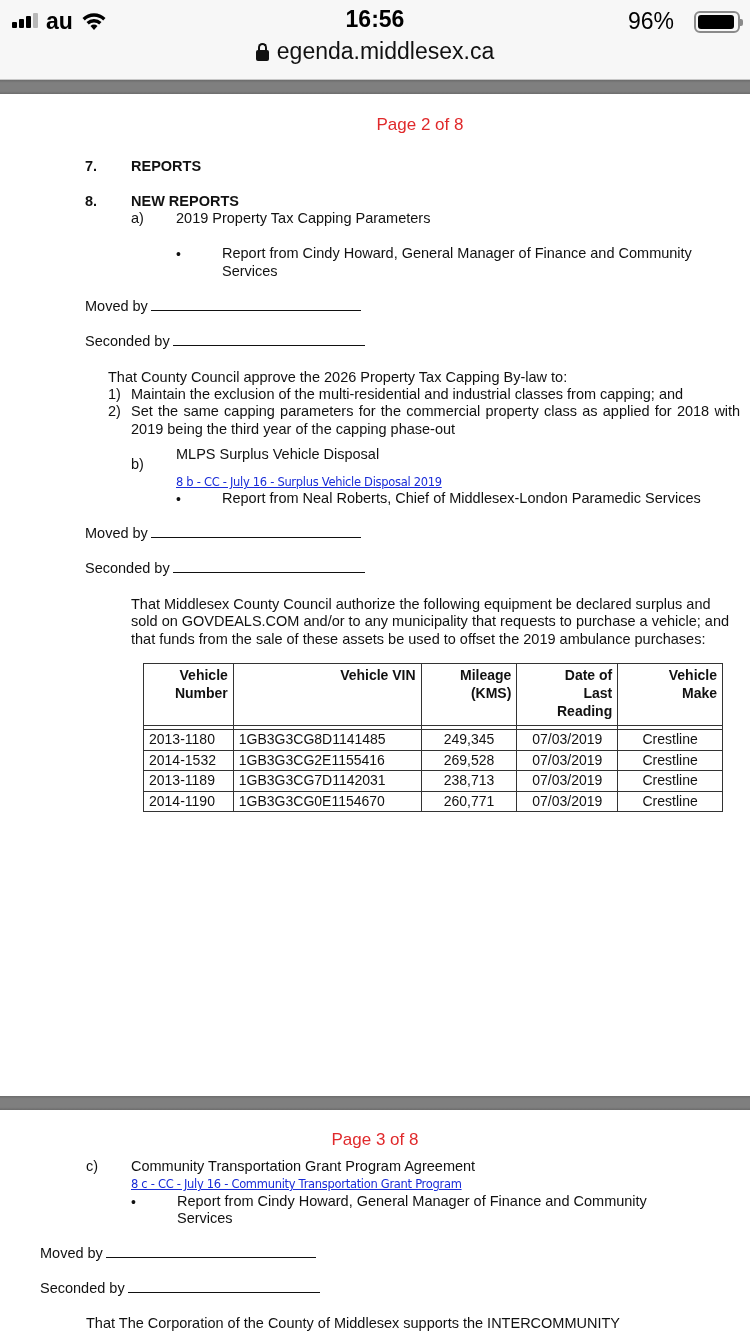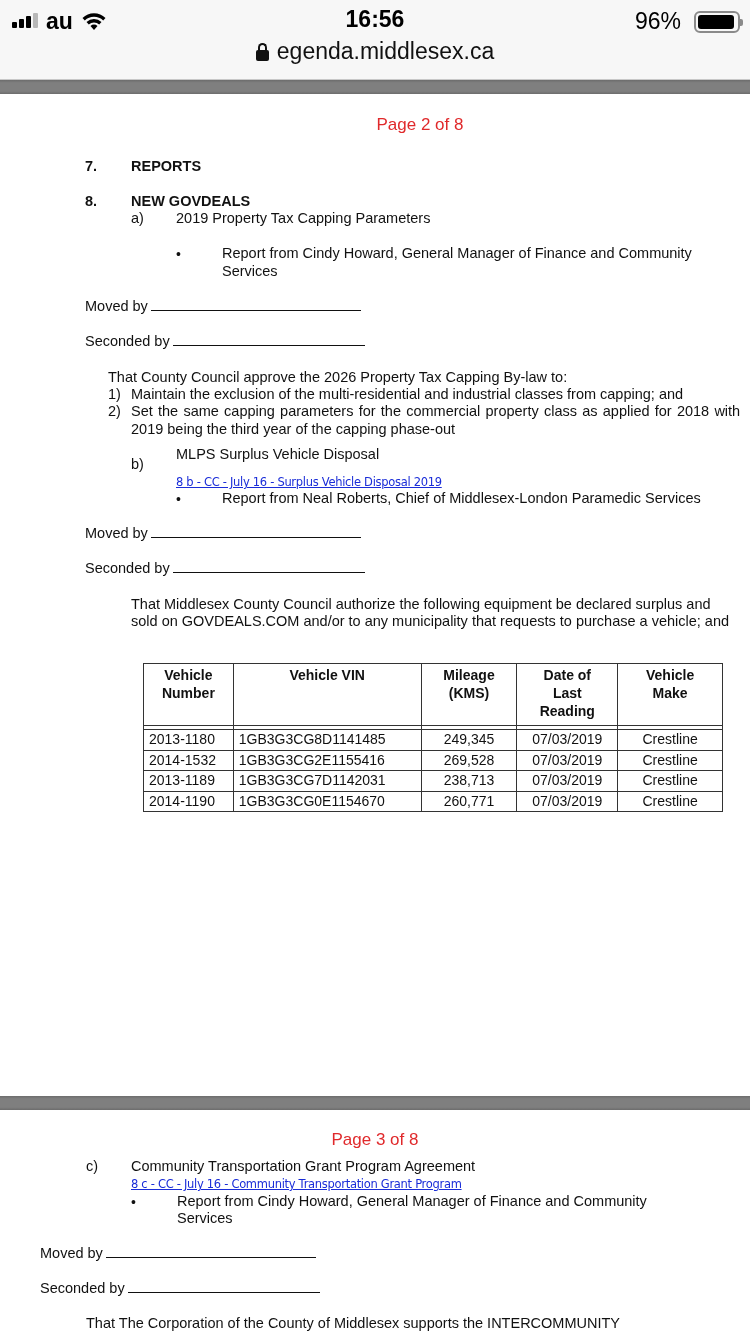--- a/index.html
+++ b/index.html
@@ -8,21 +8,21 @@
 
   
   .topbar { position: absolute; left: 0; top: 0; width: 750px; height: 80px; background: #f7f7f7; border-bottom: 1px solid #c8c8c8; }
   .status-left { position: absolute; left: 12px; top: 8px; height: 26px; display: flex; align-items: center; gap: 8px; font-weight: bold; }
   .signal { display: flex; align-items: flex-end; gap: 2px; height: 14px; }
   .signal span { display: block; width: 5px; background: #000; border-radius: 1px; }
   .signal span.dim { background: #b8b8b8; }
   .carrier { font-size: 23px; color: #000; }
   .wifi { width: 26px; height: 20px; }
   .clock { position: absolute; left: 0; right: 0; top: 6px; text-align: center; font-size: 23px; font-weight: bold; color: #000; }
-  .status-right { position: absolute; right: 10px; top: 8px; display: flex; align-items: center; gap: 13px; }
+  .status-right { position: absolute; right: 10px; top: 8px; display: flex; align-items: center; gap: 20px; }
   .battery-pct { font-size: 23px; color: #000; }
   .battery { position: relative; width: 46px; height: 22px; border: 2px solid #8a8a8a; border-radius: 6px; padding: 2px; }
   .battery .fill { height: 100%; background: #000; border-radius: 3px; }
   .battery::after { content: ""; position: absolute; right: -5px; top: 6px; width: 3px; height: 7px; background: #8a8a8a; border-radius: 0 2px 2px 0; }
   .url { position: absolute; left: 0; right: 0; top: 38px; text-align: center; font-size: 23px; color: #111; display: flex; justify-content: center; align-items: center; gap: 8px; }
   .lock { width: 13px; height: 18px; position: relative; display: inline-block; }
   .lock .shackle { position: absolute; left: 2px; top: 0; width: 9px; height: 9px; border: 2px solid #111; border-bottom: none; border-radius: 5px 5px 0 0; }
   .lock .body { position: absolute; left: 0; top: 7px; width: 13px; height: 11px; background: #111; border-radius: 2px; }
 
   .page-gap { position: absolute; left: 0; width: 750px; height: 14px; background: linear-gradient(#6c6c6c, #7f7f7f 20%, #7f7f7f 80%, #6c6c6c); }
@@ -30,21 +30,21 @@
   .doc { position: absolute; left: 0; width: 750px; font-size: 14.5px; line-height: 17px; }
   .abs { position: absolute; white-space: nowrap; }
   .page-label { color: #e0292b; font-size: 17px; left: 0; width: 750px; text-align: center; }
   .bold { font-weight: bold; }
   .link { color: #1a2dd8; text-decoration: underline; font-size: 11.5px; font-family: "DejaVu Sans", sans-serif; letter-spacing: -0.3px; }
   .bullet { font-size: 14px; }
   .blank { display: inline-block; border-bottom: 1px solid #111; height: 13px; vertical-align: baseline; margin-left: 3px; }
 
   table.veh { position: absolute; left: 143px; top: 663px; width: 580px; border-collapse: collapse; font-size: 14px; }
   table.veh th, table.veh td { border: 1.5px solid #333; }
-  table.veh th { font-weight: bold; text-align: center; vertical-align: top; padding: 2px 5px; line-height: 18px; height: 62px; }
+  table.veh th { font-weight: bold; text-align: right; vertical-align: top; padding: 2px 5px; line-height: 18px; height: 62px; }
   table.veh td { padding: 0 5px; height: 20.5px; line-height: 19px; }
   table.veh td.num { text-align: center; }
   table.veh td.c { text-align: center; }
   table.veh tr.gap td { height: 4px; padding: 0; border-top: none; border-bottom: none; }
 </style>
 </head>
 <body>
 
 <div class="topbar">
   <div class="status-left">
@@ -79,21 +79,21 @@
 
 <div class="page-gap" style="top:80px"></div>
 
 <div class="doc" style="top:94px; height:1286px;margin-left:45px;">
   <div class="abs page-label" style="top:22px">Page 2 of 8</div>
 
   <div class="abs bold" style="left:40px; top:64px">7.</div>
   <div class="abs bold" style="left:86px; top:64px">REPORTS</div>
 
   <div class="abs bold" style="left:40px; top:99px">8.</div>
-  <div class="abs bold" style="left:86px; top:99px">NEW GOVDEALS</div>
+  <div class="abs bold" style="left:86px; top:99px">NEW REPORTS</div>
 
   <div class="abs" style="left:86px; top:116px">a)</div>
   <div class="abs" style="left:131px; top:116px">2019 Property Tax Capping Parameters</div>
   <div class="abs bullet" style="left:131px; top:152px">•</div>
   <div class="abs" style="left:177px; top:151px">Report from Cindy Howard, General Manager of Finance and Community</div>
   <div class="abs" style="left:177px; top:169px">Services</div>
 
   <div class="abs" style="left:40px; top:204px"><span>Moved by</span><span class="blank" style="width:210px"></span></div>
   <div class="abs" style="left:40px; top:239px"><span>Seconded by</span><span class="blank" style="width:192px"></span></div>
 
@@ -108,20 +108,21 @@
   <div class="abs" style="left:131px; top:352px">MLPS Surplus Vehicle Disposal</div>
   <div class="abs link" style="left:131px; top:380px">8 b - CC - July 16 - Surplus Vehicle Disposal 2019</div>
   <div class="abs bullet" style="left:131px; top:397px">•</div>
   <div class="abs" style="left:177px; top:396px">Report from Neal Roberts, Chief of Middlesex-London Paramedic Services</div>
 
   <div class="abs" style="left:40px; top:431px"><span>Moved by</span><span class="blank" style="width:210px"></span></div>
   <div class="abs" style="left:40px; top:466px"><span>Seconded by</span><span class="blank" style="width:192px"></span></div>
 
   <div class="abs" style="left:86px; top:502px">That Middlesex County Council authorize the following equipment be declared surplus and</div>
   <div class="abs" style="left:86px; top:519px">sold on GOVDEALS.COM and/or to any municipality that requests to purchase a vehicle; and</div>
+  <div class="abs" style="left:86px; top:537px">that funds from the sale of these assets be used to offset the 2019 ambulance purchases:</div>
 </div>
 
 <table class="veh">
   <colgroup>
       <col style="width:90px">
       <col style="width:188px">
       <col style="width:96px">
       <col style="width:101px">
       <col style="width:105px">
     </colgroup>

